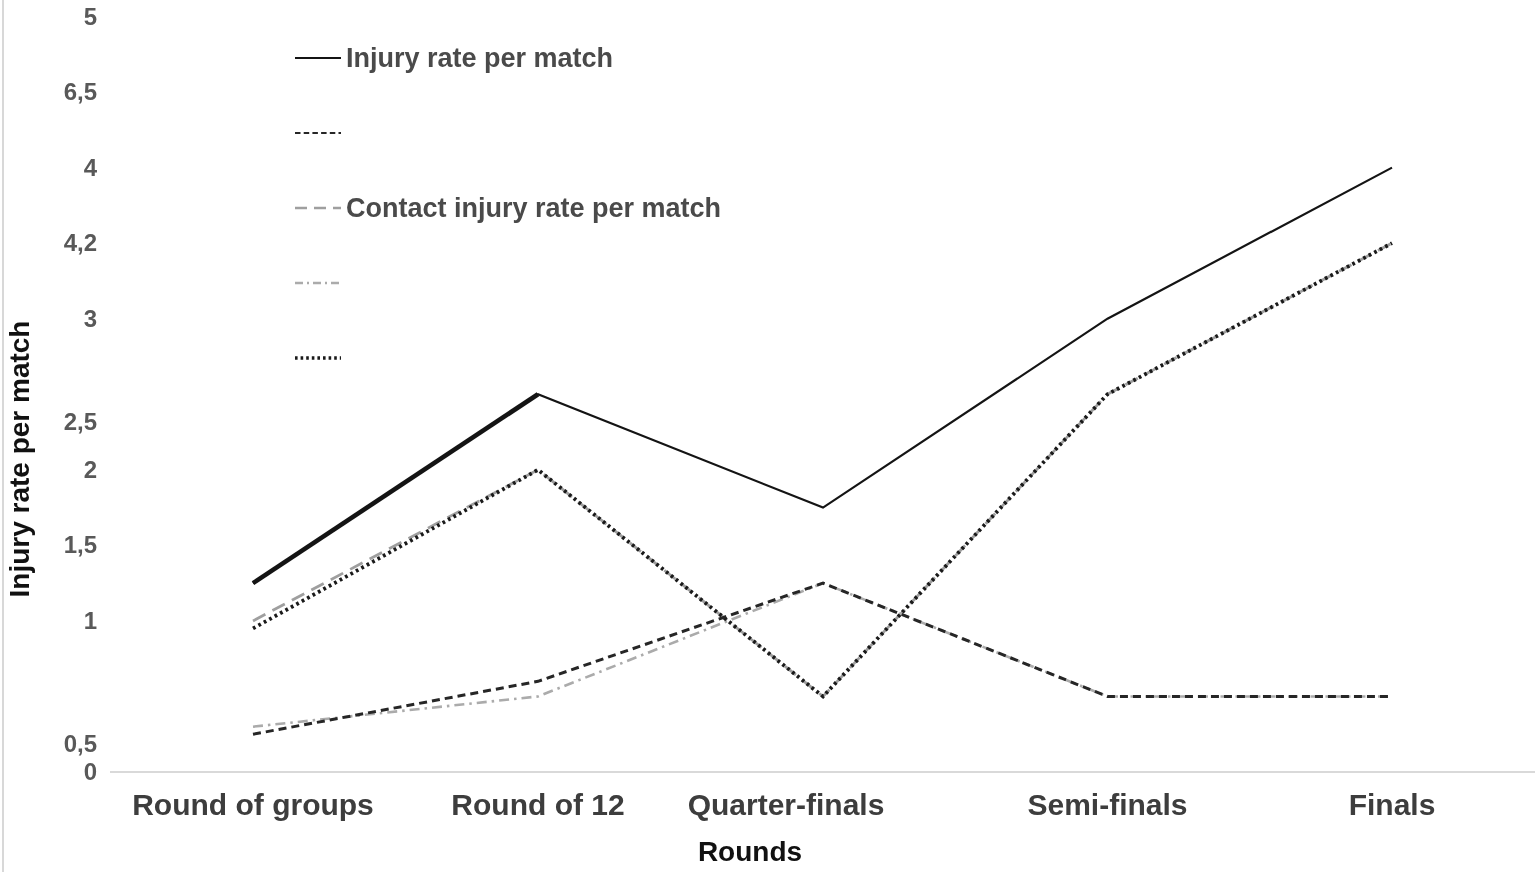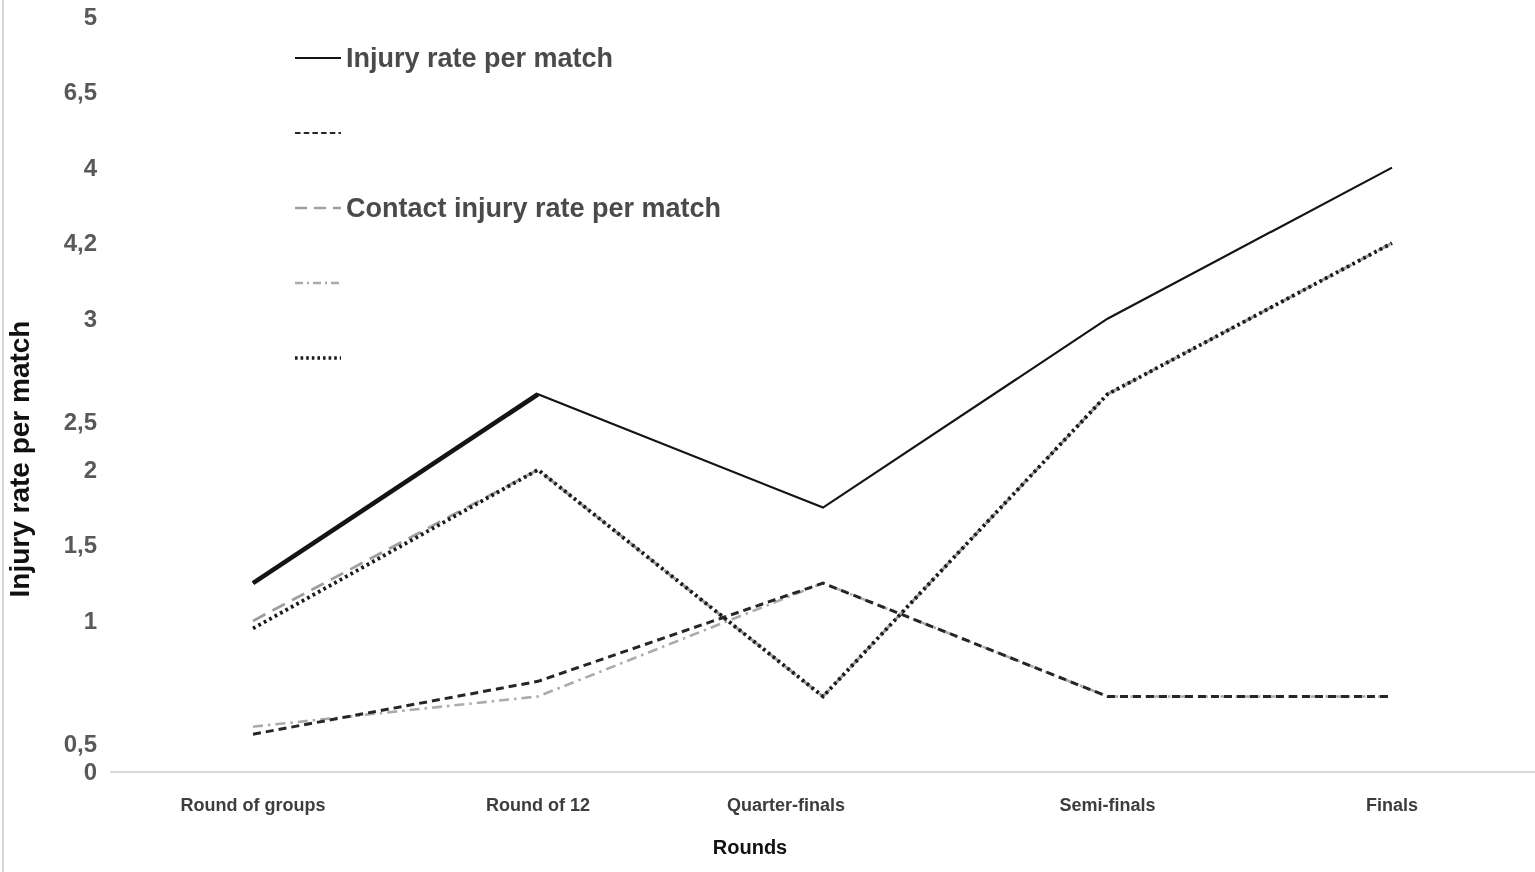--- a/index.html
+++ b/index.html
@@ -30,32 +30,32 @@
     text-align: right;
     font-size: 24px;
     font-weight: 700;
     color: #595959;
     line-height: 30px;
   }
   .x-label {
     position: absolute;
     width: 260px;
     text-align: center;
-    font-size: 18px;
+    font-size: 30px;
     font-weight: 700;
     color: #3d3d3d;
     line-height: 32px;
   }
   .axis-title-x {
     position: absolute;
     left: 620px;
     top: 836px;
     width: 260px;
     text-align: center;
-    font-size: 20px;
+    font-size: 28px;
     font-weight: 700;
     color: #111111;
   }
   .axis-title-y {
     position: absolute;
     left: -140px;
     top: 443px;
     width: 320px;
     text-align: center;
     font-size: 28px;

